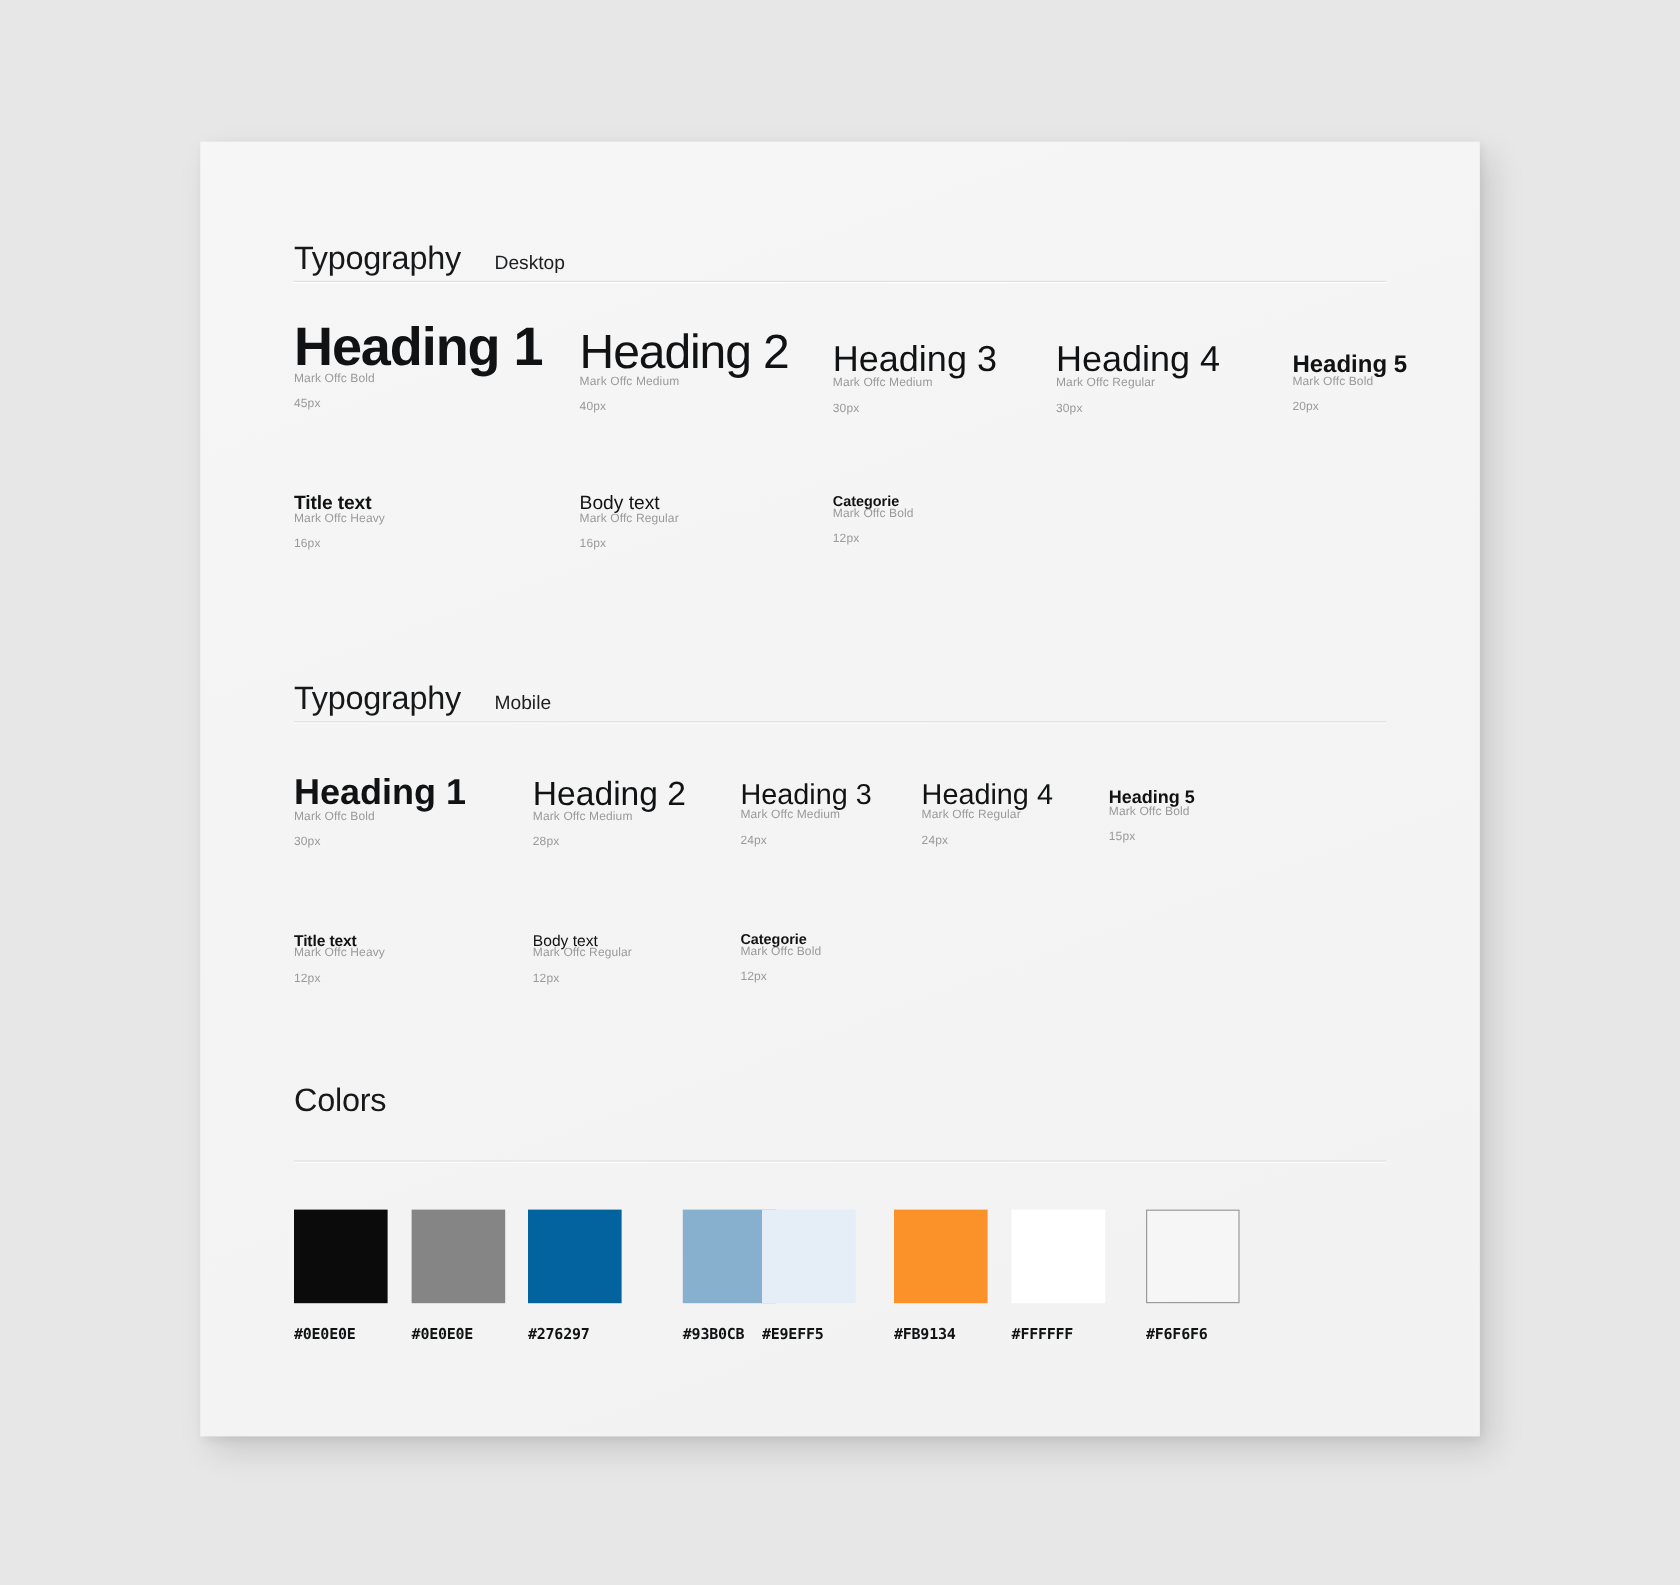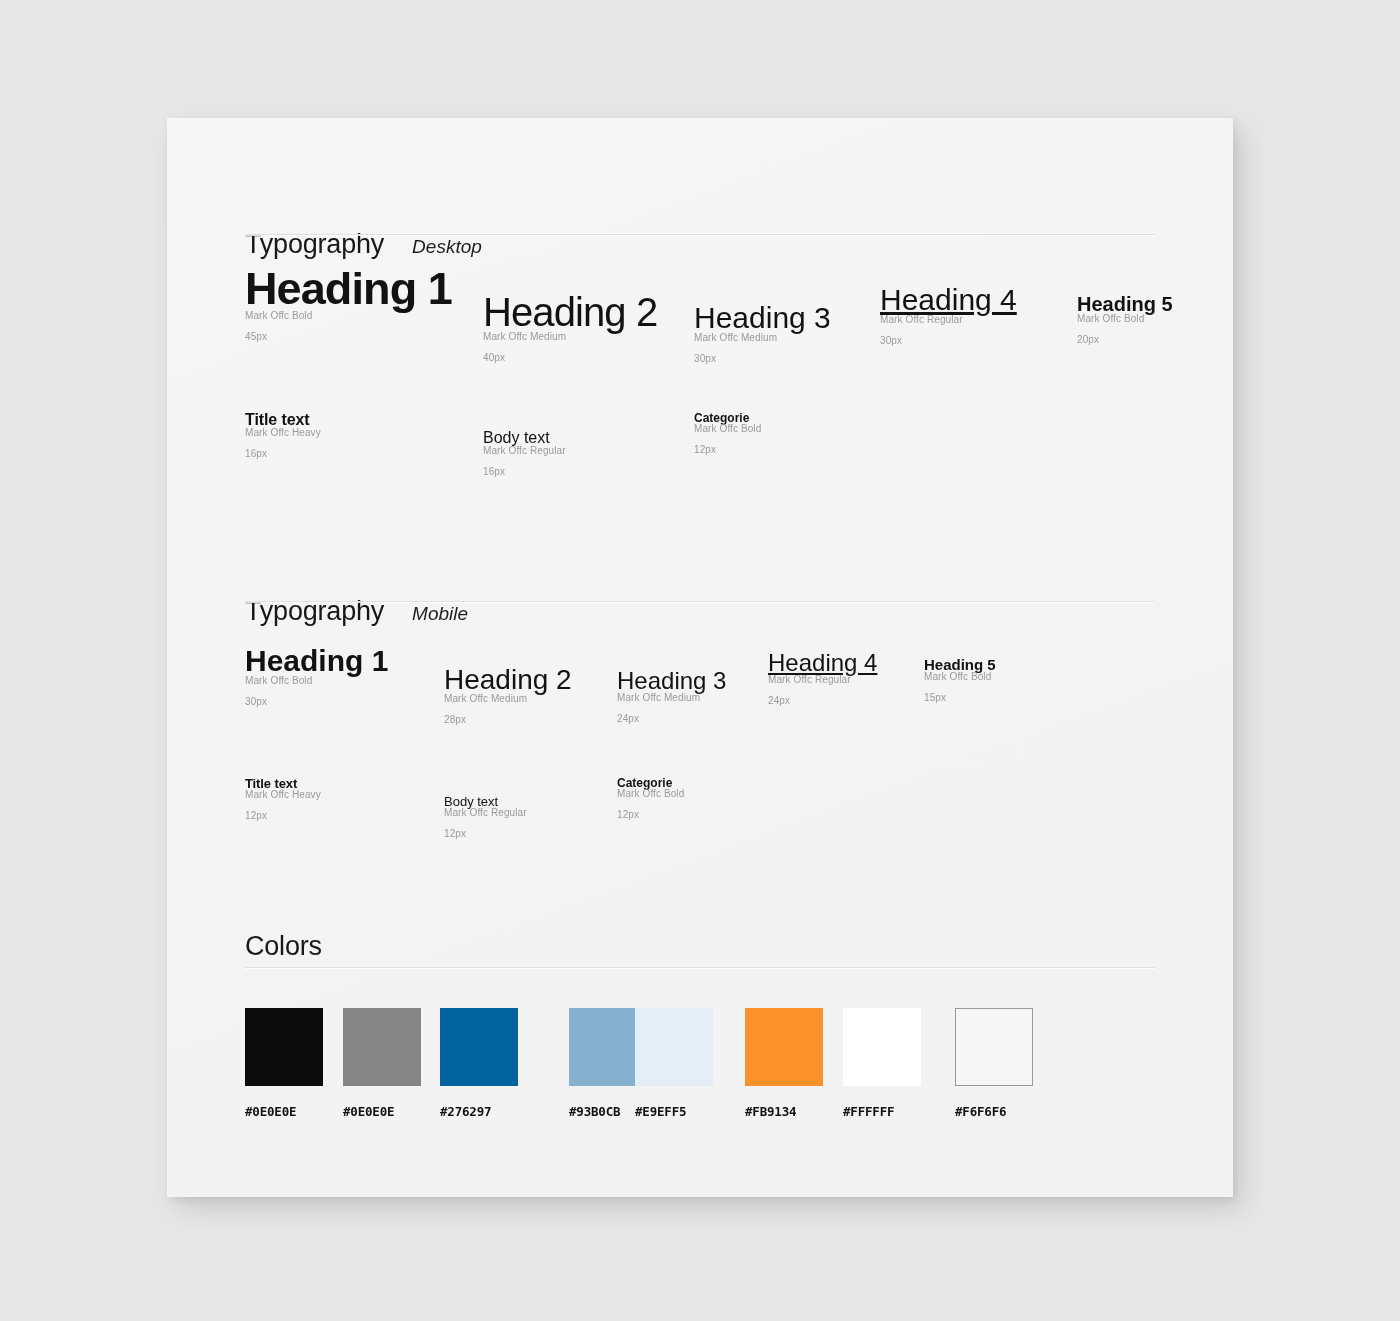--- a/index.html
+++ b/index.html
@@ -38,29 +38,27 @@
     left: 78px;
     display: flex;
     align-items: baseline;
   }
   .section-title {
     font-size: 27px;
     font-weight: 400;
     letter-spacing: -0.2px;
     color: #17181a;
     white-space: nowrap;
-    margin-top: 29px;
   }
   .section-qualifier {
-    font-size: 19px;
+    font-size: 16px;
     font-weight: 400;
     color: #1d1e20;
     margin-left: 28px;
     white-space: nowrap;
-    font-style: italic;
   }
   .divider {
     position: absolute;
     left: 78px;
     width: 910px;
     height: 1px;
     background: #e0e0e0;
     box-shadow: 0 1px 0 rgba(255,255,255,0.85);
   }
 
@@ -85,22 +83,22 @@
     font-weight: 400;
     color: #9a9a9a;
     letter-spacing: 0.1px;
     line-height: 1;
   }
   .specimen .meta .font-size {
     margin-top: 11px;
   }
 
   
-  .w-regular { font-weight: 400; text-decoration: underline; }
-  .w-medium  { font-weight: 500; margin-top: 18px; }
+  .w-regular { font-weight: 400; }
+  .w-medium  { font-weight: 500; }
   .w-bold    { font-weight: 700; }
   .w-heavy   { font-weight: 700; letter-spacing: -0.1px; }
 
   .sample.tight { letter-spacing: -0.9px; }
 
   
   .swatch {
     position: absolute;
     width: 101px;
   }

